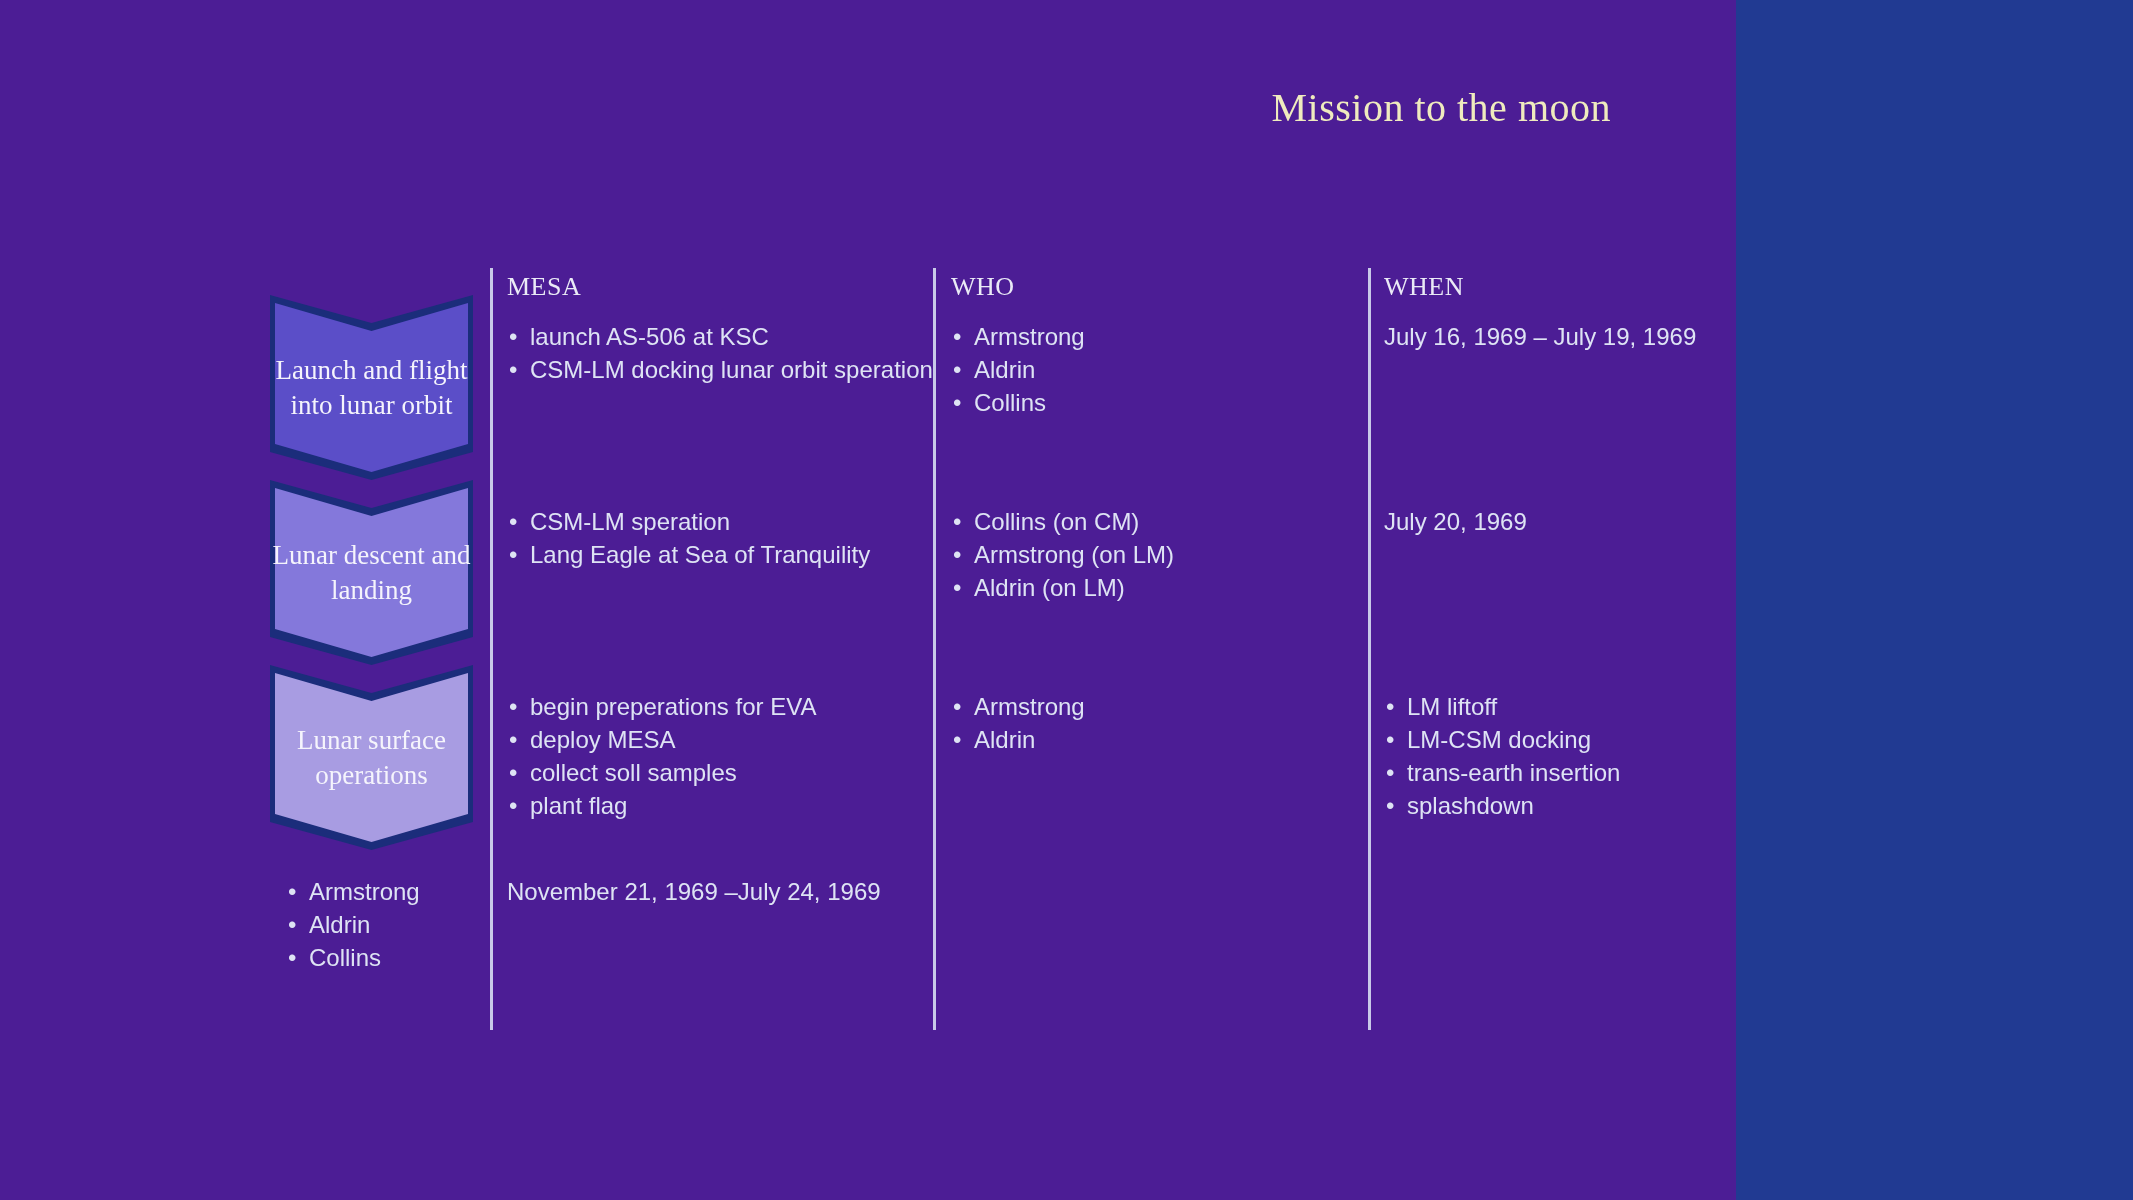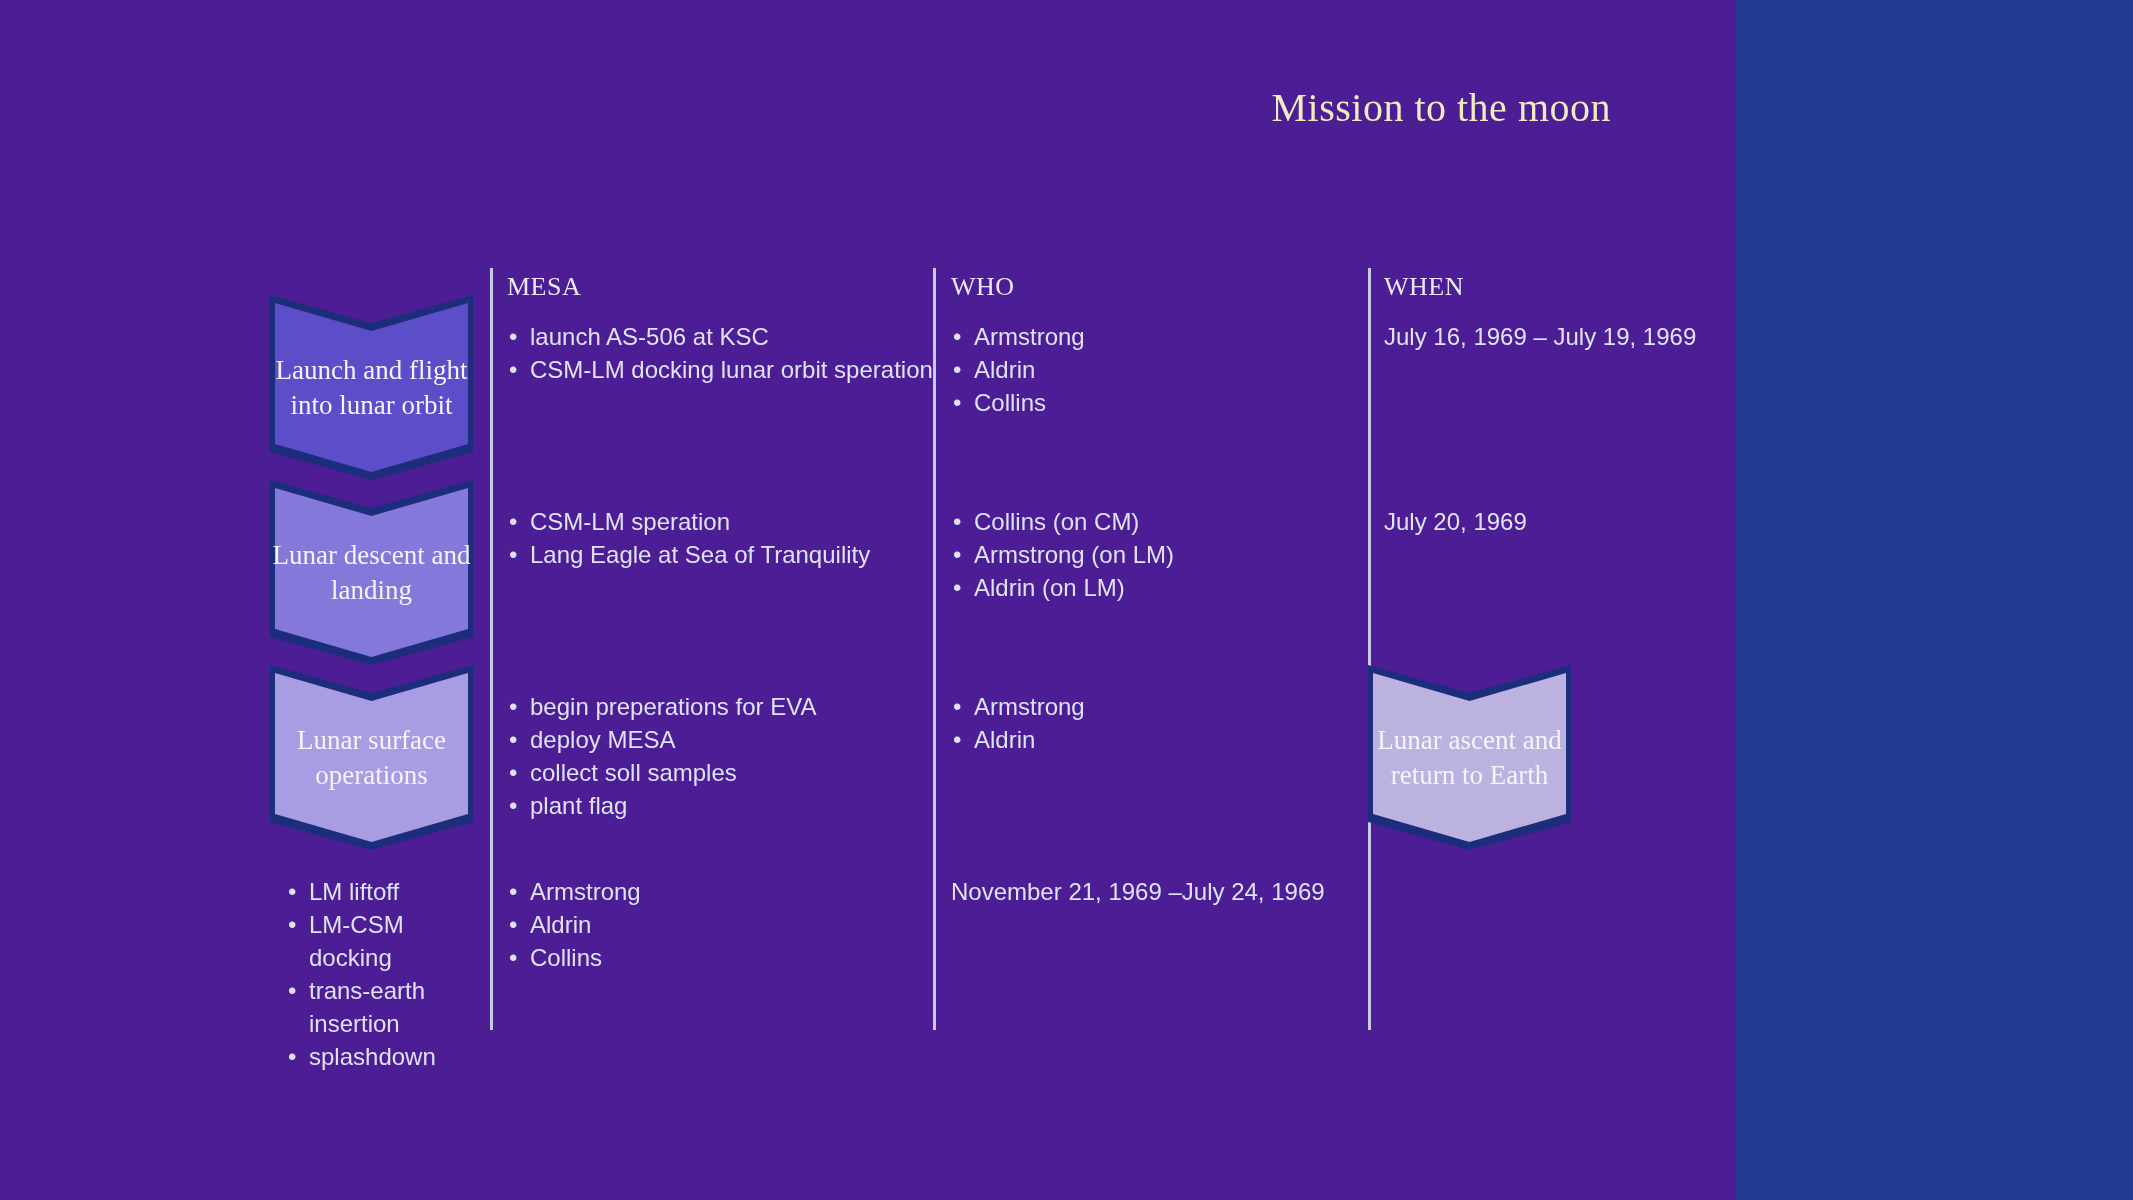--- a/index.html
+++ b/index.html
@@ -175,29 +175,20 @@
       <div class="cell text-cell">
         <div class="bullet"><span class="dot">•</span><span>begin preperations for EVA</span></div>
         <div class="bullet"><span class="dot">•</span><span>deploy MESA</span></div>
         <div class="bullet"><span class="dot">•</span><span>collect soll samples</span></div>
         <div class="bullet"><span class="dot">•</span><span>plant flag</span></div>
       </div>
       <div class="cell text-cell">
         <div class="bullet"><span class="dot">•</span><span>Armstrong</span></div>
         <div class="bullet"><span class="dot">•</span><span>Aldrin</span></div>
       </div>
-      <div class="cell stage-cell">
-        <div class="chevron">
-          <svg viewBox="0 0 203 185" width="203" height="185">
-            <polygon points="0,0 101.5,28 203,0 203,157 101.5,185 0,157" fill="#1B2D7B"></polygon>
-            <polygon points="5,8 101.5,36 198,8 198,149 101.5,177 5,149" fill="#BBB2DF"></polygon>
-          </svg>
-          <div class="chevron-label">Lunar ascent and return to Earth</div>
-        </div>
-      </div>
       <div class="cell text-cell">
         <div class="bullet"><span class="dot">•</span><span>LM liftoff</span></div>
         <div class="bullet"><span class="dot">•</span><span>LM-CSM docking</span></div>
         <div class="bullet"><span class="dot">•</span><span>trans-earth insertion</span></div>
         <div class="bullet"><span class="dot">•</span><span>splashdown</span></div>
       </div>
       <div class="cell text-cell">
         <div class="bullet"><span class="dot">•</span><span>Armstrong</span></div>
         <div class="bullet"><span class="dot">•</span><span>Aldrin</span></div>
         <div class="bullet"><span class="dot">•</span><span>Collins</span></div>

